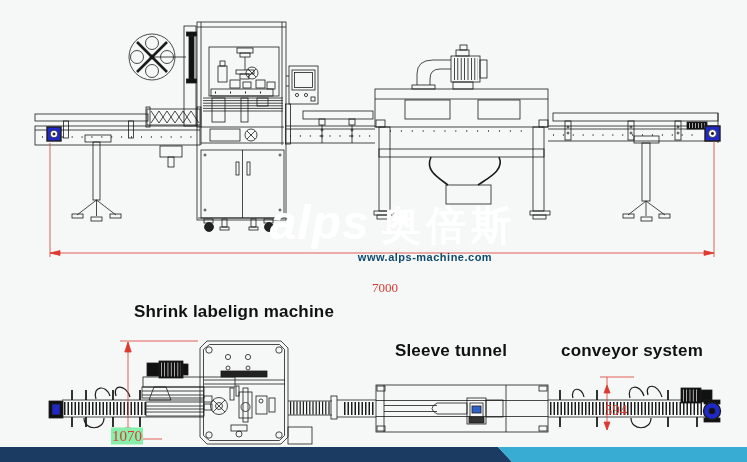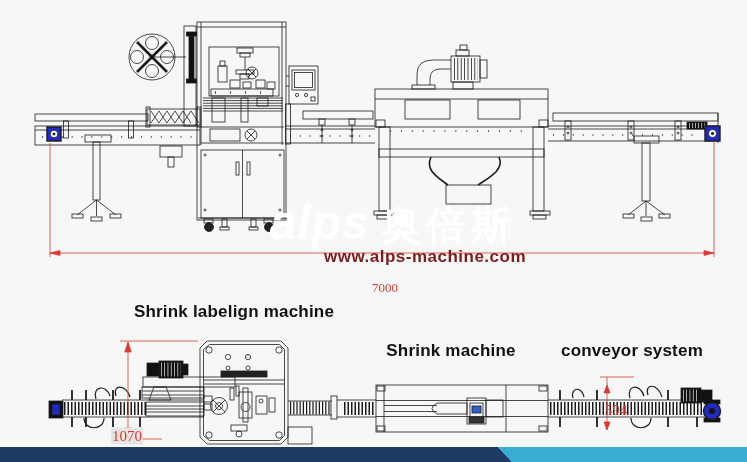--- a/index.html
+++ b/index.html
@@ -9,25 +9,25 @@
     background:#f6f7f7;
     overflow:hidden;
     font-family:"Liberation Sans", sans-serif;
     text-decoration:underline;
   }
   .canvas svg{position:absolute;left:0;top:0;}
   .abs{position:absolute;transform:translate(-50%,-50%);white-space:nowrap;}
   .lbl{font-weight:bold;font-size:17px;color:#111;letter-spacing:.2px;}
   .dim{font-family:"Liberation Serif", serif;color:#dc3a30;font-size:15px;margin-top:44px;}
   .dim-small{font-size:13px;}
-  .dim-mask{background:#e5e5e5;padding:0 1px;}
+  .dim-mask{background:#86efac;padding:0 1px;}
   .wm-brand{color:#ffffff;font-weight:bold;font-size:42px;}
   .wm-brand .latin{font-style:italic;font-size:48px;letter-spacing:1px;}
   .wm-brand .cjk{font-size:40px;letter-spacing:5px;}
-  .wm-url{color:#7f1d1d;font-weight:bold;font-size:17px;letter-spacing:.5px;}
+  .wm-url{color:#0c4a6e;font-weight:bold;font-size:11px;letter-spacing:.5px;}
 </style>
 </head>
 <body>
 
 <div class="canvas">
 
 <svg width="747" height="462" viewBox="0 0 747 462">
   <g stroke="#1c1c1c" stroke-width="0.8" fill="none">
 
     <g>
@@ -372,16 +372,16 @@
 </svg>
 
 <div class="abs wm-brand" style="left:393px;top:224px;"><span class="latin">alps</span> <span class="cjk">奥倍斯</span></div>
 <div class="abs wm-url" style="left:425px;top:257px;">www.alps-machine.com</div>
 
 <div class="abs dim dim-small" style="left:385px;top:244px;">7000</div>
 <div class="abs dim dim-mask" style="left:127px;top:392px;">1070</div>
 <div class="abs dim" style="left:616px;top:366px;">594</div>
 
 <div class="abs lbl" style="left:234px;top:312px;">Shrink labelign machine</div>
-<div class="abs lbl" style="left:451px;top:351px;">Shrink machine</div>
+<div class="abs lbl" style="left:451px;top:351px;">Sleeve tunnel</div>
 <div class="abs lbl" style="left:632px;top:351px;">conveyor system</div>
 
 </div>
 
 </body></html>

